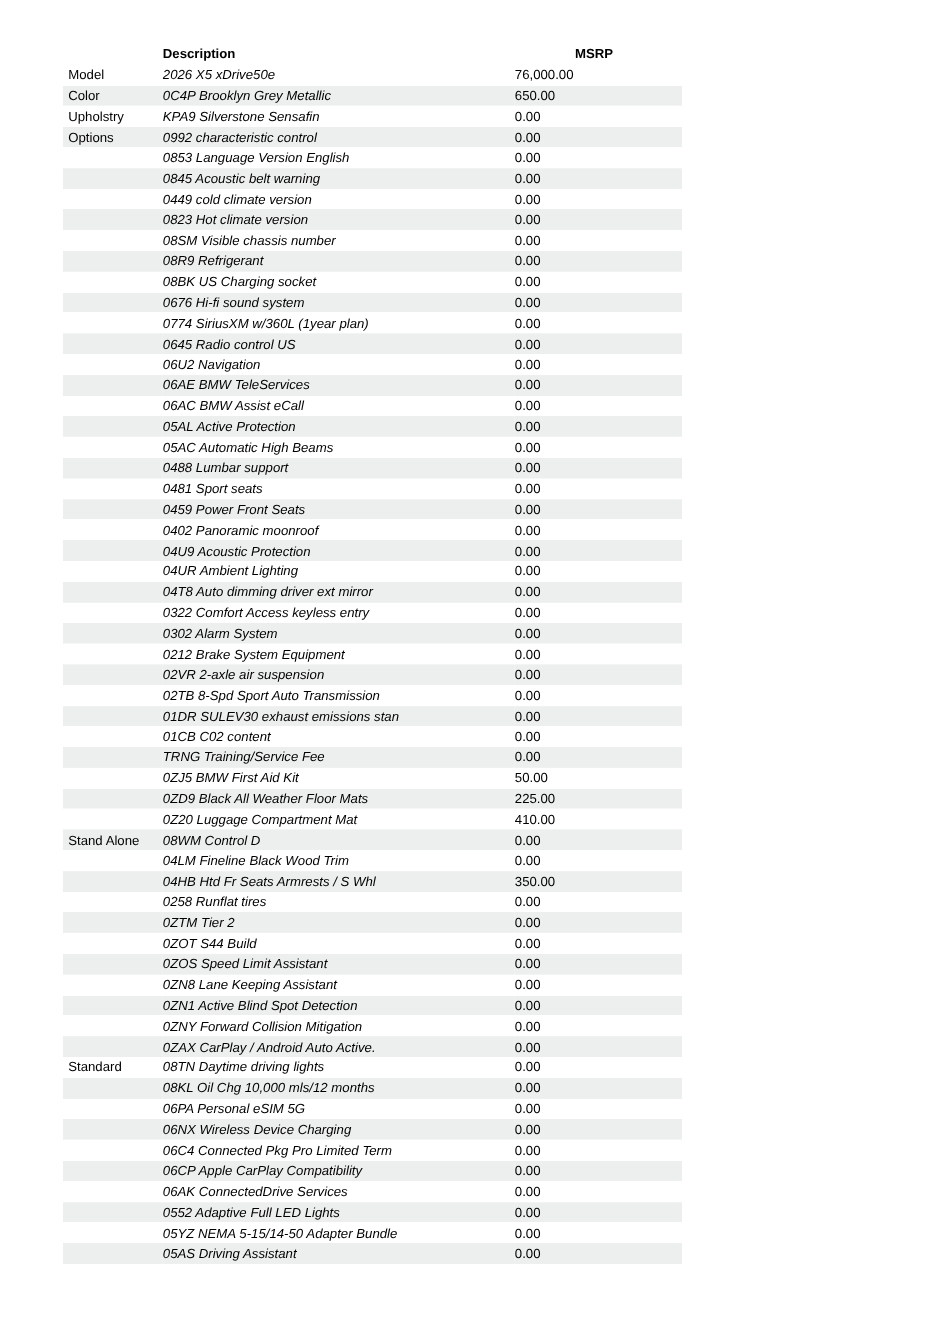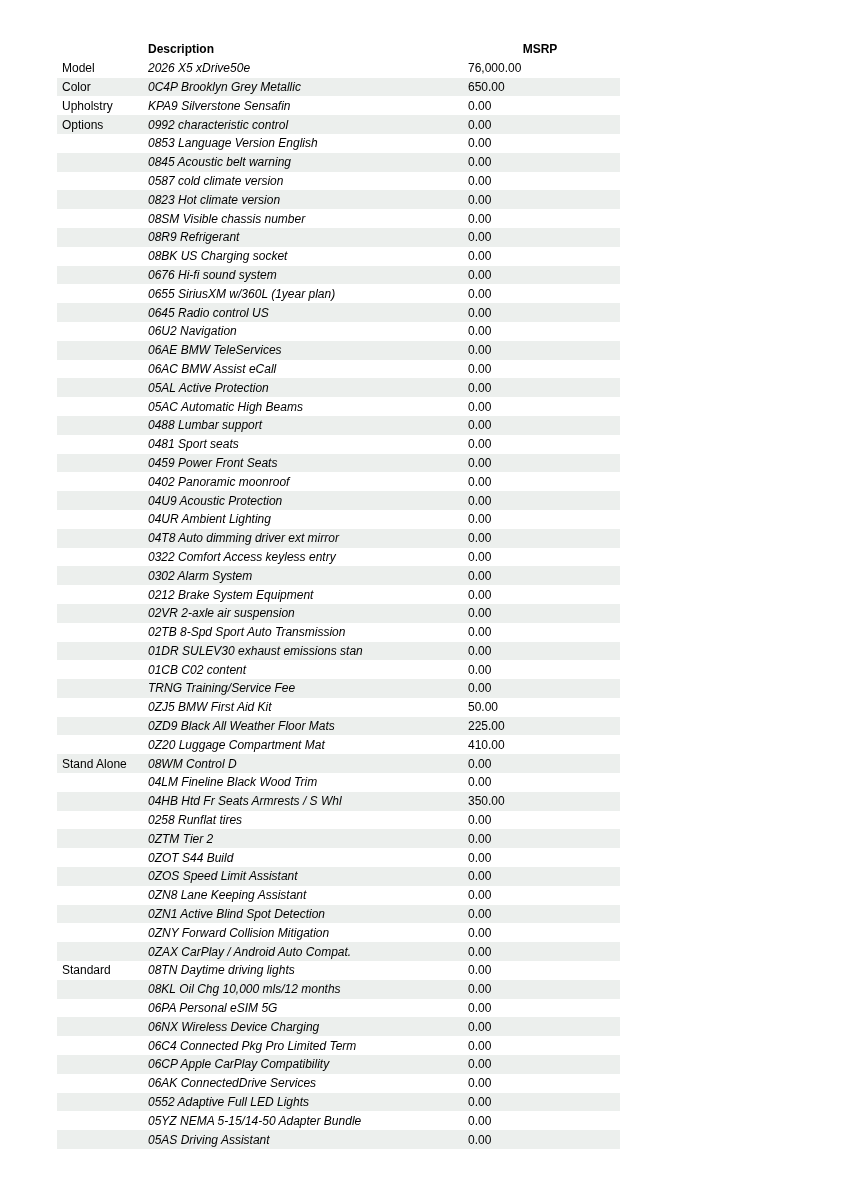--- a/index.html
+++ b/index.html
@@ -92,21 +92,21 @@
           <td class="desc">0853 Language Version English</td>
           <td class="msrp">0.00</td>
         </tr>
         <tr>
           <td class="cat"></td>
           <td class="desc">0845 Acoustic belt warning</td>
           <td class="msrp">0.00</td>
         </tr>
         <tr>
           <td class="cat"></td>
-          <td class="desc">0587 cold climate version</td>
+          <td class="desc">0449 cold climate version</td>
           <td class="msrp">0.00</td>
         </tr>
         <tr>
           <td class="cat"></td>
           <td class="desc">0823 Hot climate version</td>
           <td class="msrp">0.00</td>
         </tr>
         <tr>
           <td class="cat"></td>
           <td class="desc">08SM Visible chassis number</td>
@@ -122,21 +122,21 @@
           <td class="desc">08BK US Charging socket</td>
           <td class="msrp">0.00</td>
         </tr>
         <tr>
           <td class="cat"></td>
           <td class="desc">0676 Hi-fi sound system</td>
           <td class="msrp">0.00</td>
         </tr>
         <tr>
           <td class="cat"></td>
-          <td class="desc">0655 SiriusXM w/360L (1year plan)</td>
+          <td class="desc">0774 SiriusXM w/360L (1year plan)</td>
           <td class="msrp">0.00</td>
         </tr>
         <tr>
           <td class="cat"></td>
           <td class="desc">0645 Radio control US</td>
           <td class="msrp">0.00</td>
         </tr>
         <tr>
           <td class="cat"></td>
           <td class="desc">06U2 Navigation</td>
@@ -297,21 +297,21 @@
           <td class="desc">0ZN1 Active Blind Spot Detection</td>
           <td class="msrp">0.00</td>
         </tr>
         <tr>
           <td class="cat"></td>
           <td class="desc">0ZNY Forward Collision Mitigation</td>
           <td class="msrp">0.00</td>
         </tr>
         <tr>
           <td class="cat"></td>
-          <td class="desc">0ZAX CarPlay / Android Auto Compat.</td>
+          <td class="desc">0ZAX CarPlay / Android Auto Active.</td>
           <td class="msrp">0.00</td>
         </tr>
         <tr>
           <td class="cat">Standard</td>
           <td class="desc">08TN Daytime driving lights</td>
           <td class="msrp">0.00</td>
         </tr>
         <tr>
           <td class="cat"></td>
           <td class="desc">08KL Oil Chg 10,000 mls/12 months</td>

